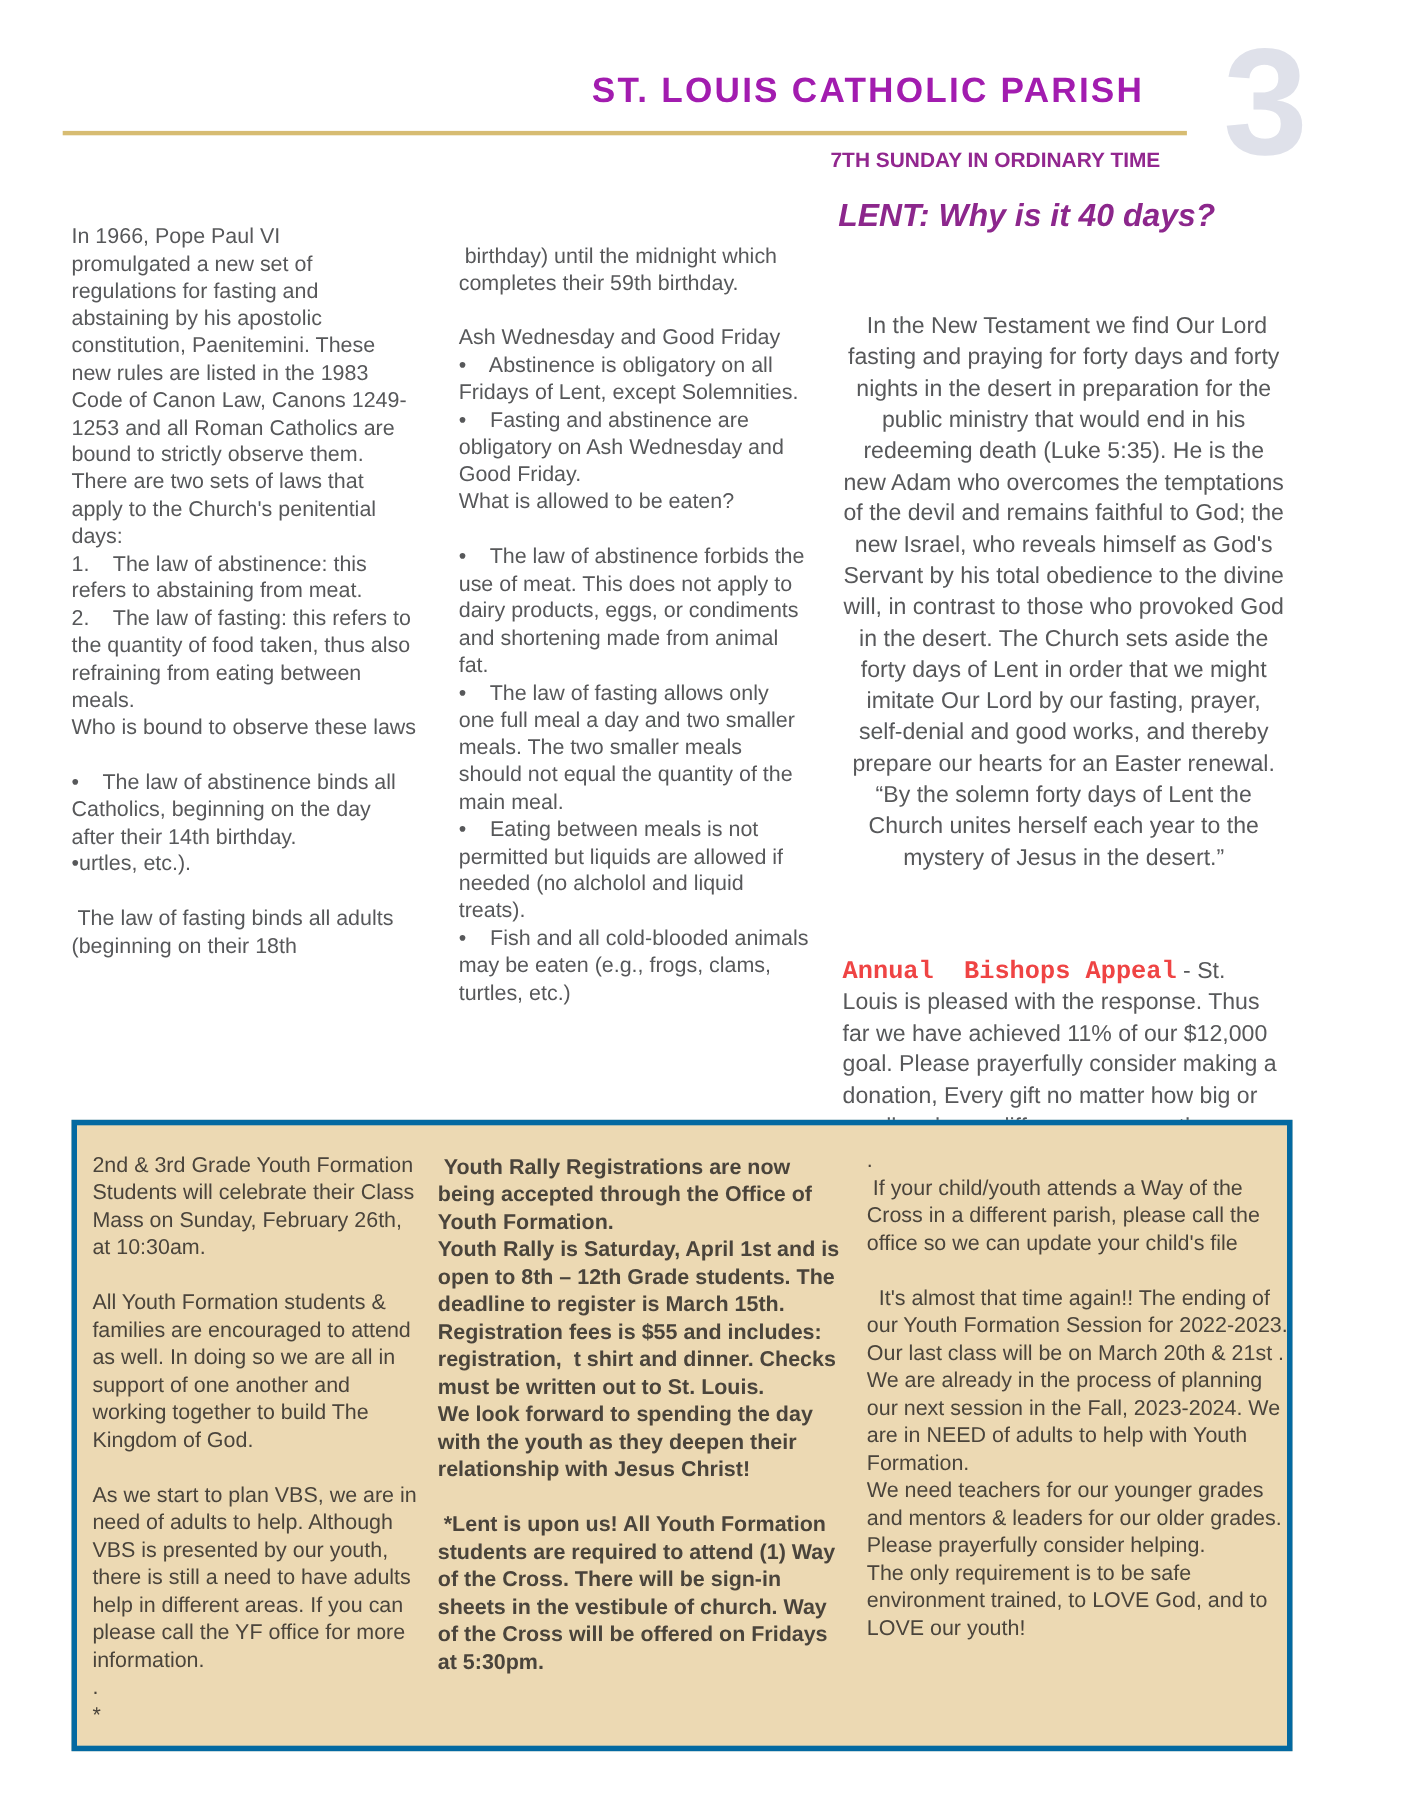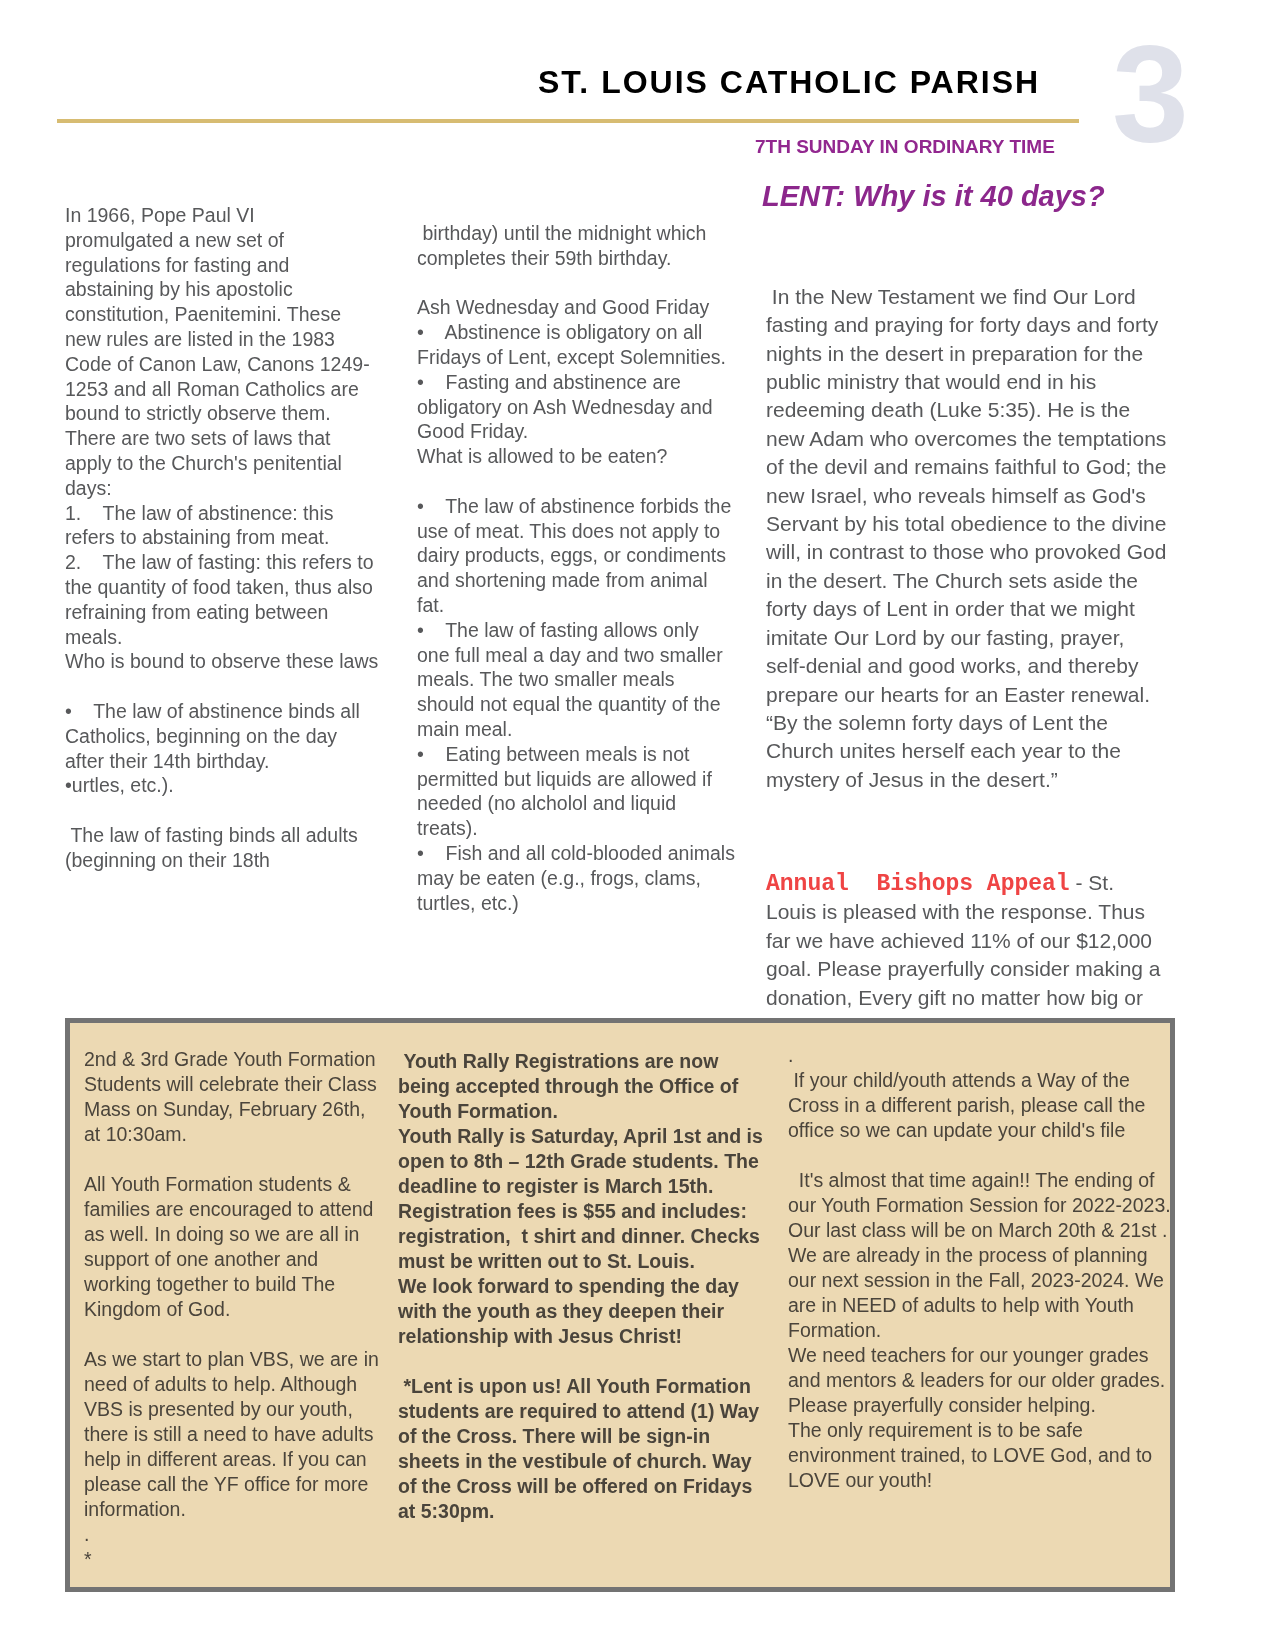--- a/index.html
+++ b/index.html
@@ -8,21 +8,21 @@
     position: relative;
     width: 1275px;
     height: 1650px;
     background: #ffffff;
     font-family: "Liberation Sans", "DejaVu Sans", sans-serif;
     overflow: hidden;
   }
   .page-title {
     position: absolute; left: 538px; top: 64px;
     font-size: 32px; font-weight: bold; letter-spacing: 2px;
-    color: #000000; white-space: nowrap;
+    color: #a21caf; white-space: nowrap;
   }
   .page-number {
     position: absolute; left: 1112px; top: 24px;
     font-size: 138px; font-weight: bold; line-height: 1;
     color: #DFE1EA;
   }
   .gold-rule {
     position: absolute; left: 57px; top: 119px;
     width: 1022px; height: 4px; background: #D7BC72;
   }
@@ -35,27 +35,27 @@
     font-size: 22px; font-weight: bold; color: #8C278C; white-space: nowrap;
   }
   .lent-heading {
     position: absolute; left: 762px; top: 180px;
     font-size: 29px; font-weight: bold; color: #8C278C; white-space: nowrap; font-style: italic;
   }
   .col { position: absolute; white-space: pre-wrap; color: #57585A; }
   .col1 { left: 65px;  top: 203px; width: 314px; font-size: 19.5px; line-height: 24.8px; }
   .col2 { left: 397px; top: 221px; width: 318px; font-size: 19.5px; line-height: 24.8px; margin-left: 20px; }
   .col3 { left: 766px; top: 226px; width: 402px; font-size: 21px;  line-height: 28.4px; }
-  .lent-body { white-space: pre-wrap; }
+  .lent-body { white-space: pre-wrap; text-align: center; }
   .appeal { margin-top: 18px; white-space: pre-wrap; }
   .appeal-lead { color: #ef4444; font-weight: bold; font-size: 23px; font-family: Liberation Mono, monospace; }
   .youth-box {
     position: absolute; left: 65px; top: 1018px;
     width: 1110px; height: 574px;
-    background: #ECD9B3; border: 5px solid #737373;
+    background: #ECD9B3; border: 5px solid #0369a1;
   }
   .bcol {
     position: absolute; white-space: pre-wrap;
     color: #4A443B; font-size: 19.5px; line-height: 25px;
   }
   .bcol1 { left: 14px;  top: 24px; width: 300px; }
   .bcol2 { left: 328px; top: 26px; width: 376px; font-weight: bold; }
   .bcol3 { left: 718px; top: 20px; width: 392px; }
 </style>
 </head>

